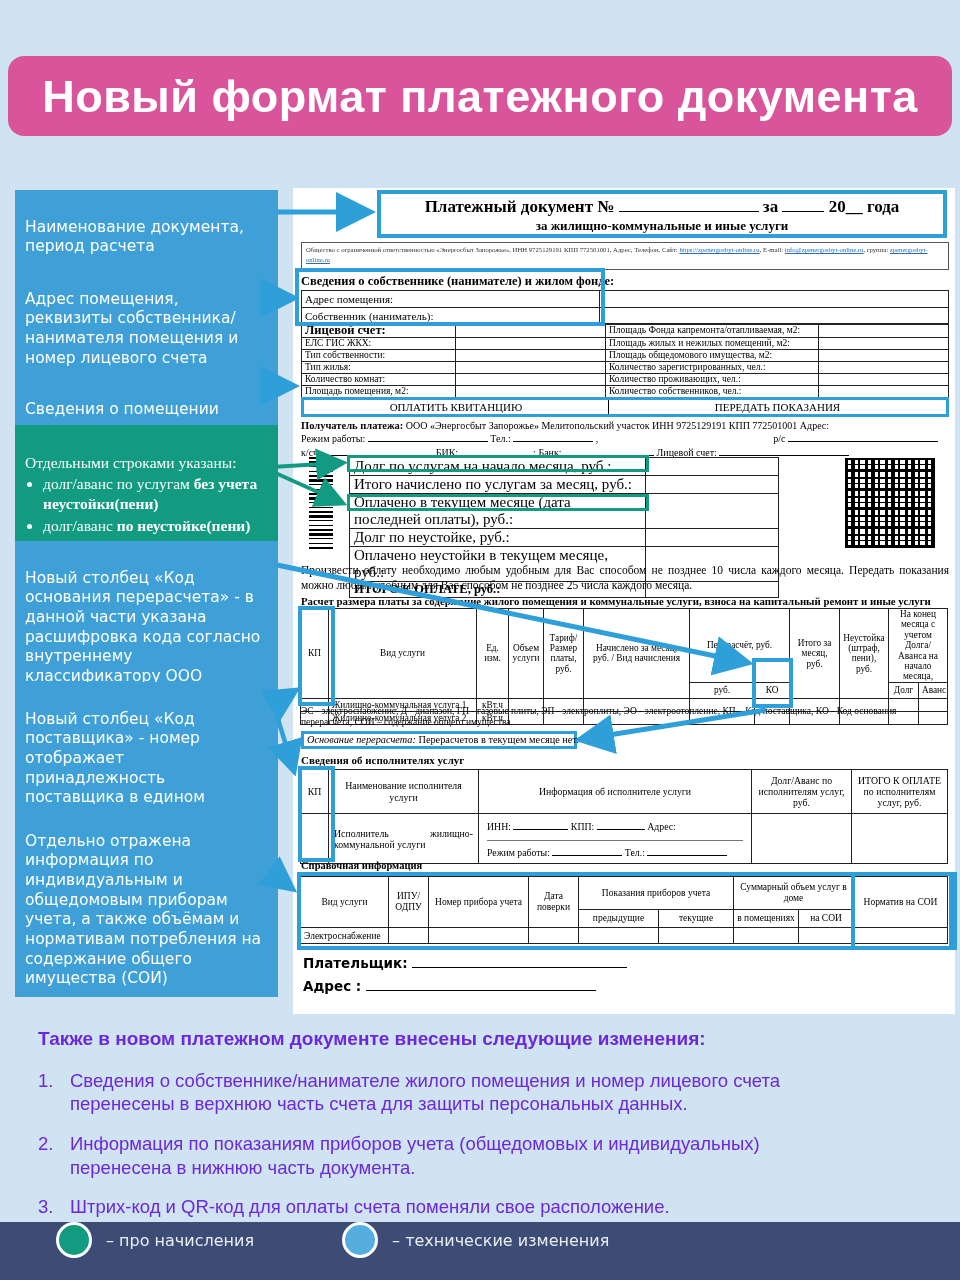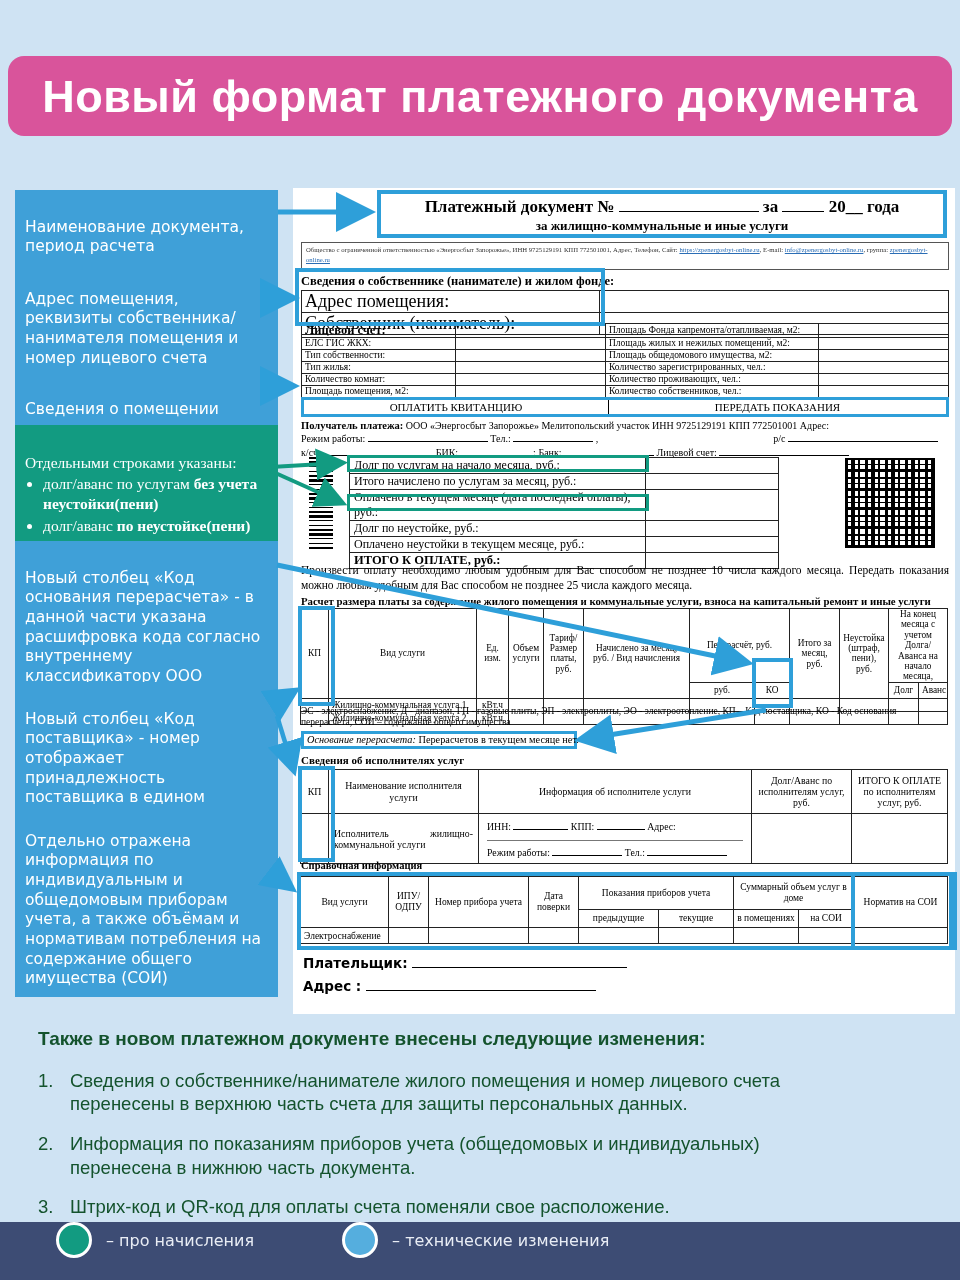--- a/index.html
+++ b/index.html
@@ -29,37 +29,37 @@
   .d-title .l2{font-weight:bold;font-size:13px;margin-top:1px;}
 
   .d-org{left:8px;top:54px;width:648px;height:28px;border:1px solid #555;font-size:6.7px;line-height:1.5;
          padding:2px 4px;color:#333;overflow:hidden;}
   .d-org a{color:#2a6db5;text-decoration:underline;}
 
   .d-owner-h{left:8px;top:86px;font-weight:bold;font-size:12.5px;}
   table.t{border-collapse:collapse;table-layout:fixed;}
   table.t td,table.t th{border:1px solid #222;padding:0 3px;overflow:hidden;font-weight:normal;}
   .d-owner{left:8px;top:102px;width:648px;}
-  .d-owner td{height:16px;font-weight:bold;font-size:18px;}
+  .d-owner td{height:16px;font-weight:bold;font-size:11px;}
   .d-prop{left:8px;top:135px;width:648px;font-size:9.5px;}
   .d-prop td{height:11px;line-height:1.05;}
   .d-prop tr.first td:first-child{font-weight:bold;font-size:12.5px;}
   .d-actions{left:8px;top:209px;width:648px;height:20px;border:3px solid #2e9fd9;display:flex;font-size:11px;}
   .d-actions .cell{display:flex;align-items:center;justify-content:center;}
   .d-actions .cell:first-child{width:304px;border-right:1px solid #000000;}
   .d-actions .cell:last-child{flex:1;}
 
   .d-payee{left:8px;top:231px;width:648px;font-size:10px;line-height:1.24;}
   .d-payee b{font-size:10.5px;}
 
   .d-pay{left:8px;top:269px;width:648px;height:93px;}
   .barcode{position:absolute;left:8px;top:0;width:24px;height:92px;
     background:repeating-linear-gradient(180deg,#000 0 2px,#fff 2px 4px,#000 4px 7px,#fff 7px 9px,#000 9px 10px,#fff 10px 14px,#000 14px 15px,#fff 15px 18px);}
   .payrows{position:absolute;left:48px;top:0;width:430px;border-collapse:collapse;table-layout:fixed;}
-  .payrows td{border:1px solid #222;height:12px;font-size:12px;padding:0 4px;}
+  .payrows td{border:1px solid #222;height:12px;font-size:15px;padding:0 4px;}
   .payrows tr:last-child td{font-weight:bold;font-size:12.5px;height:14px;}
   .qr{position:absolute;left:544px;top:1px;width:90px;height:90px;
     background-image:repeating-linear-gradient(0deg,#000 0 3px,transparent 3px 7px,#000 7px 8px,transparent 8px 12px,#000 12px 14px,transparent 14px 19px),
                      repeating-linear-gradient(90deg,#000 0 3px,#fff 3px 6px,#000 6px 10px,#fff 10px 13px,#000 13px 15px,#fff 15px 20px);}
 
   .d-note{left:8px;top:375px;width:648px;font-size:11.5px;line-height:1.3;text-align:justify;}
   .d-calc-title{left:8px;top:407px;width:648px;font-weight:bold;font-size:10.8px;}
   .d-calc{left:7px;top:420px;width:648px;font-size:9.3px;text-align:center;}
   .d-calc th{font-weight:bold;line-height:1.12;padding:0 1px;}
   .d-calc tr.h1 th{height:36px;}
@@ -87,21 +87,21 @@
   .d-payer .bl{height:12px;}
 
   
   .ov{z-index:3;pointer-events:none;border:4px solid #2e9fd9;background:transparent;}
   .ov.green{border:3px solid #129b81;}
 
   
   .connectors{position:absolute;left:0;top:0;z-index:4;pointer-events:none;}
 
   
-  .changes{left:38px;top:1028px;width:880px;color:#14532d;}
+  .changes{left:38px;top:1028px;width:880px;color:#6d28d9;}
   .changes .hd{font:bold 19px/1.2 "Liberation Sans",sans-serif;margin-bottom:18px;}
   .chg{display:flex;gap:12px;font:18.5px/1.28 "Liberation Sans",sans-serif;margin-bottom:16px;width:820px;}
   .chg .n{flex:0 0 20px;}
 
   
   .footer{left:0;top:1222px;width:960px;height:58px;background:#3d4c74;display:flex;align-items:flex-start;gap:28px;padding-left:56px;box-sizing:border-box;}
   .leg{display:flex;align-items:center;gap:14px;color:#e9edf5;font:16px "DejaVu Sans",sans-serif;}
   .dot{width:30px;height:30px;border-radius:50%;border:3px solid #fff;box-sizing:content-box;}
   .leg.second{margin-left:60px;}
 </style>

